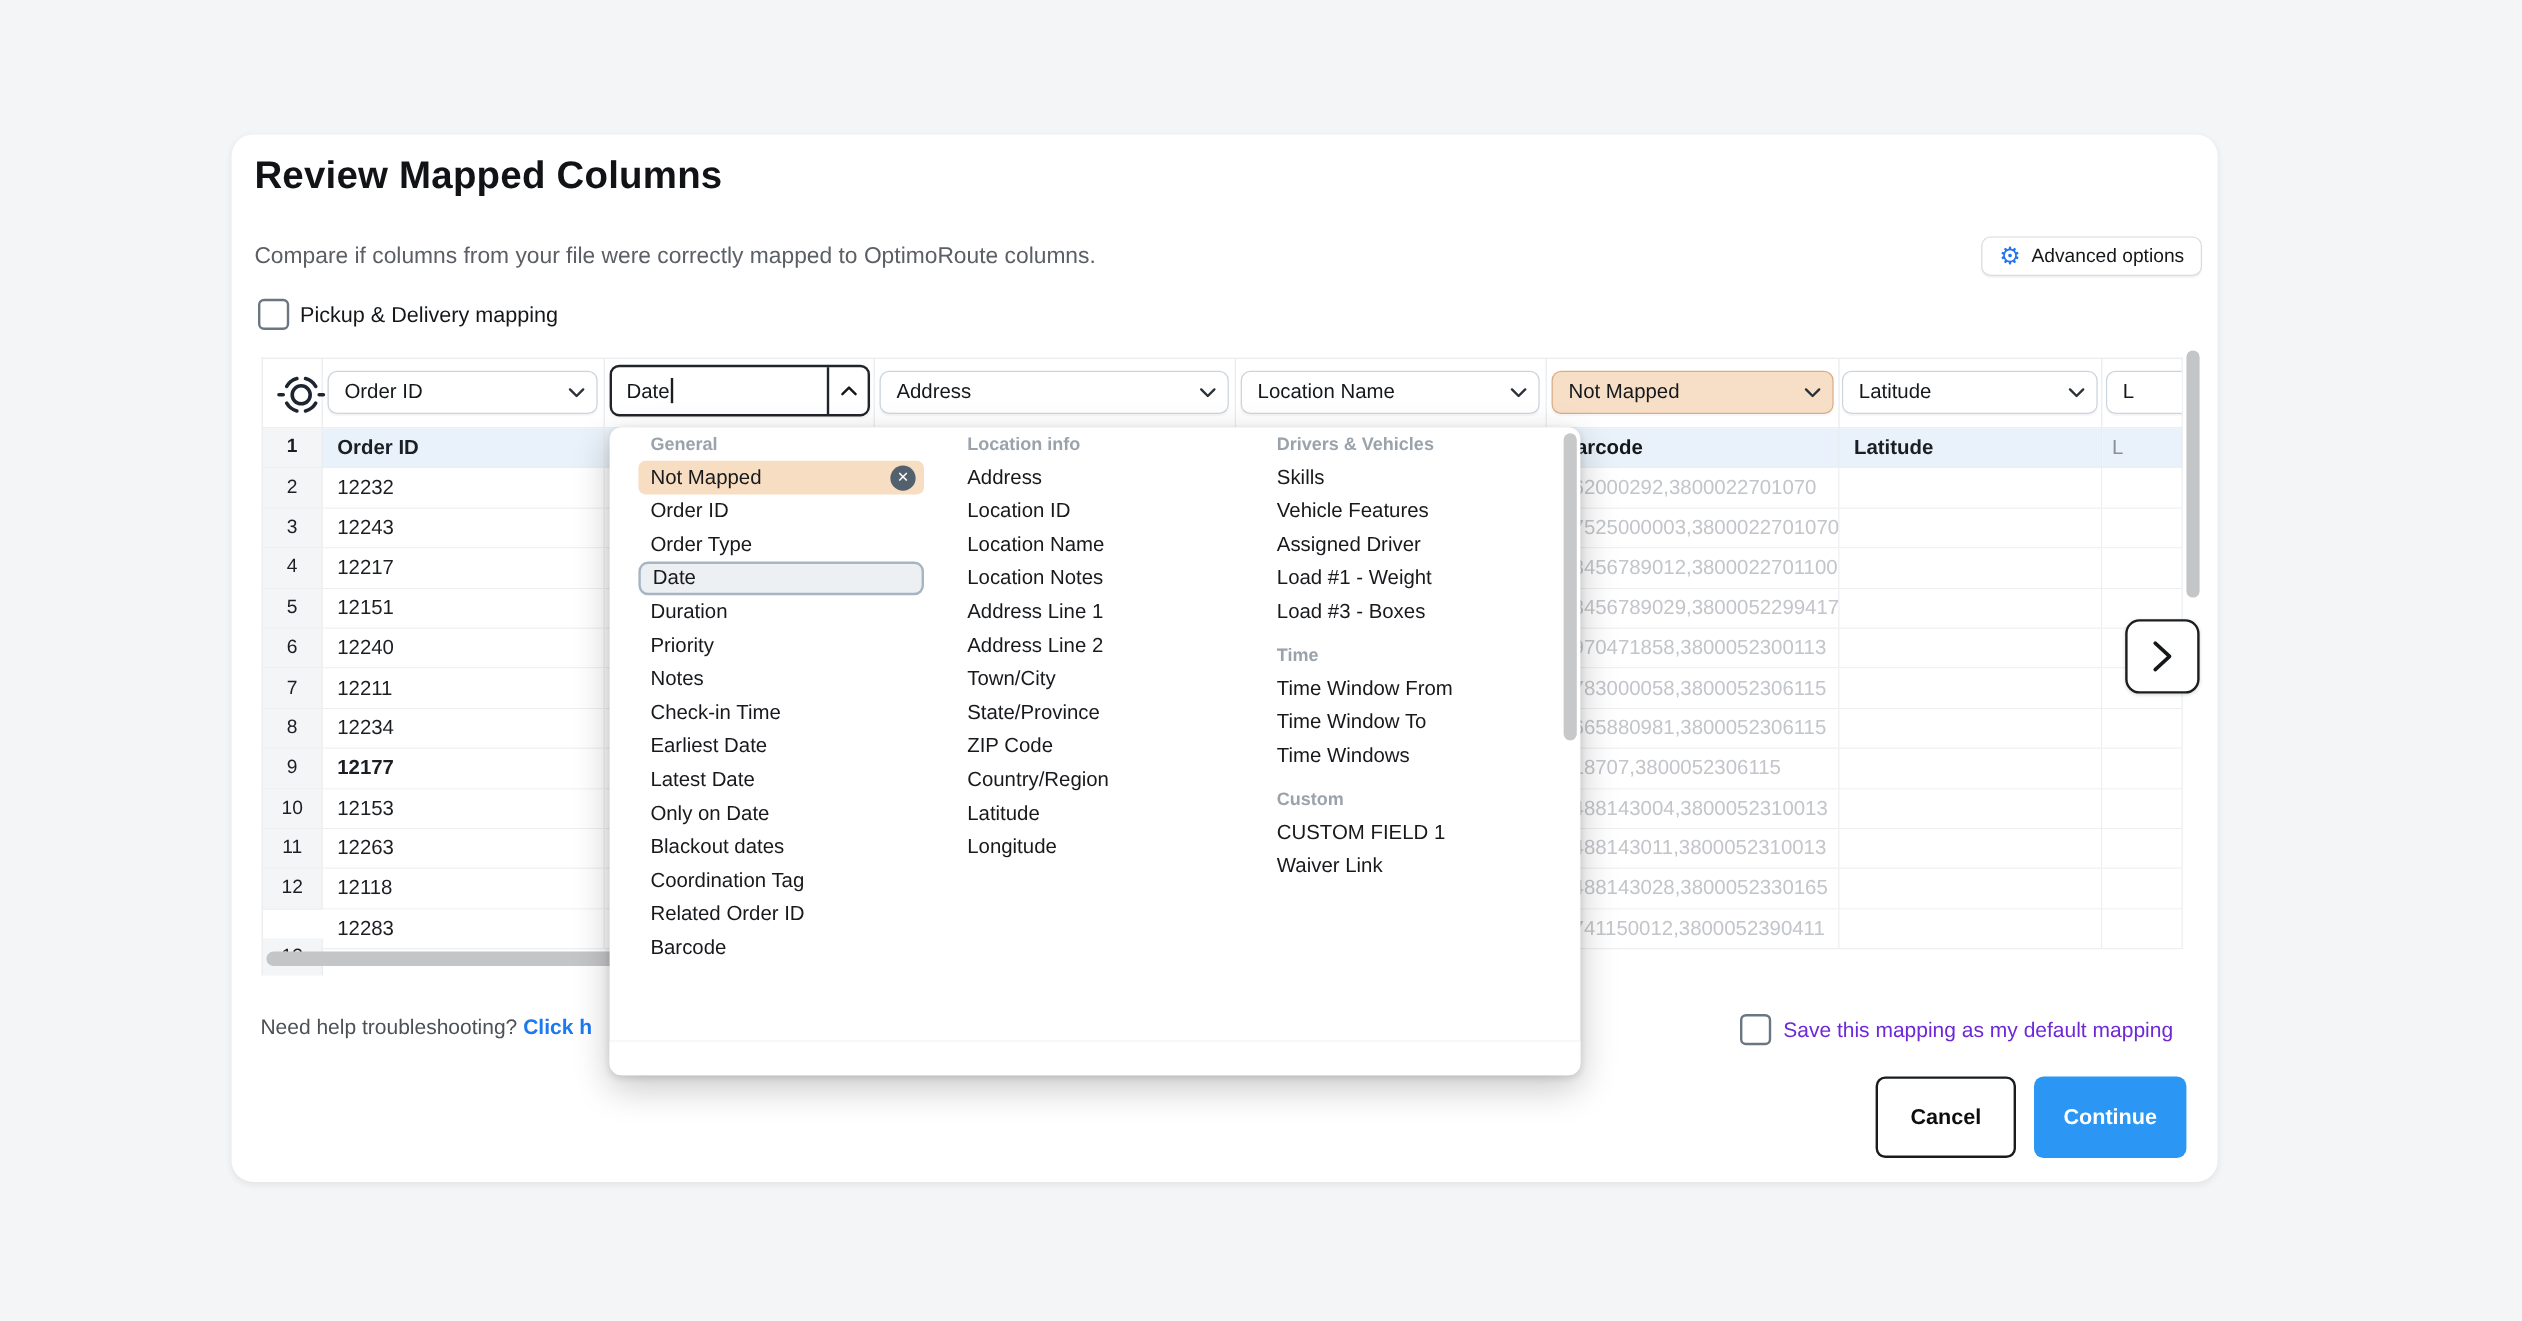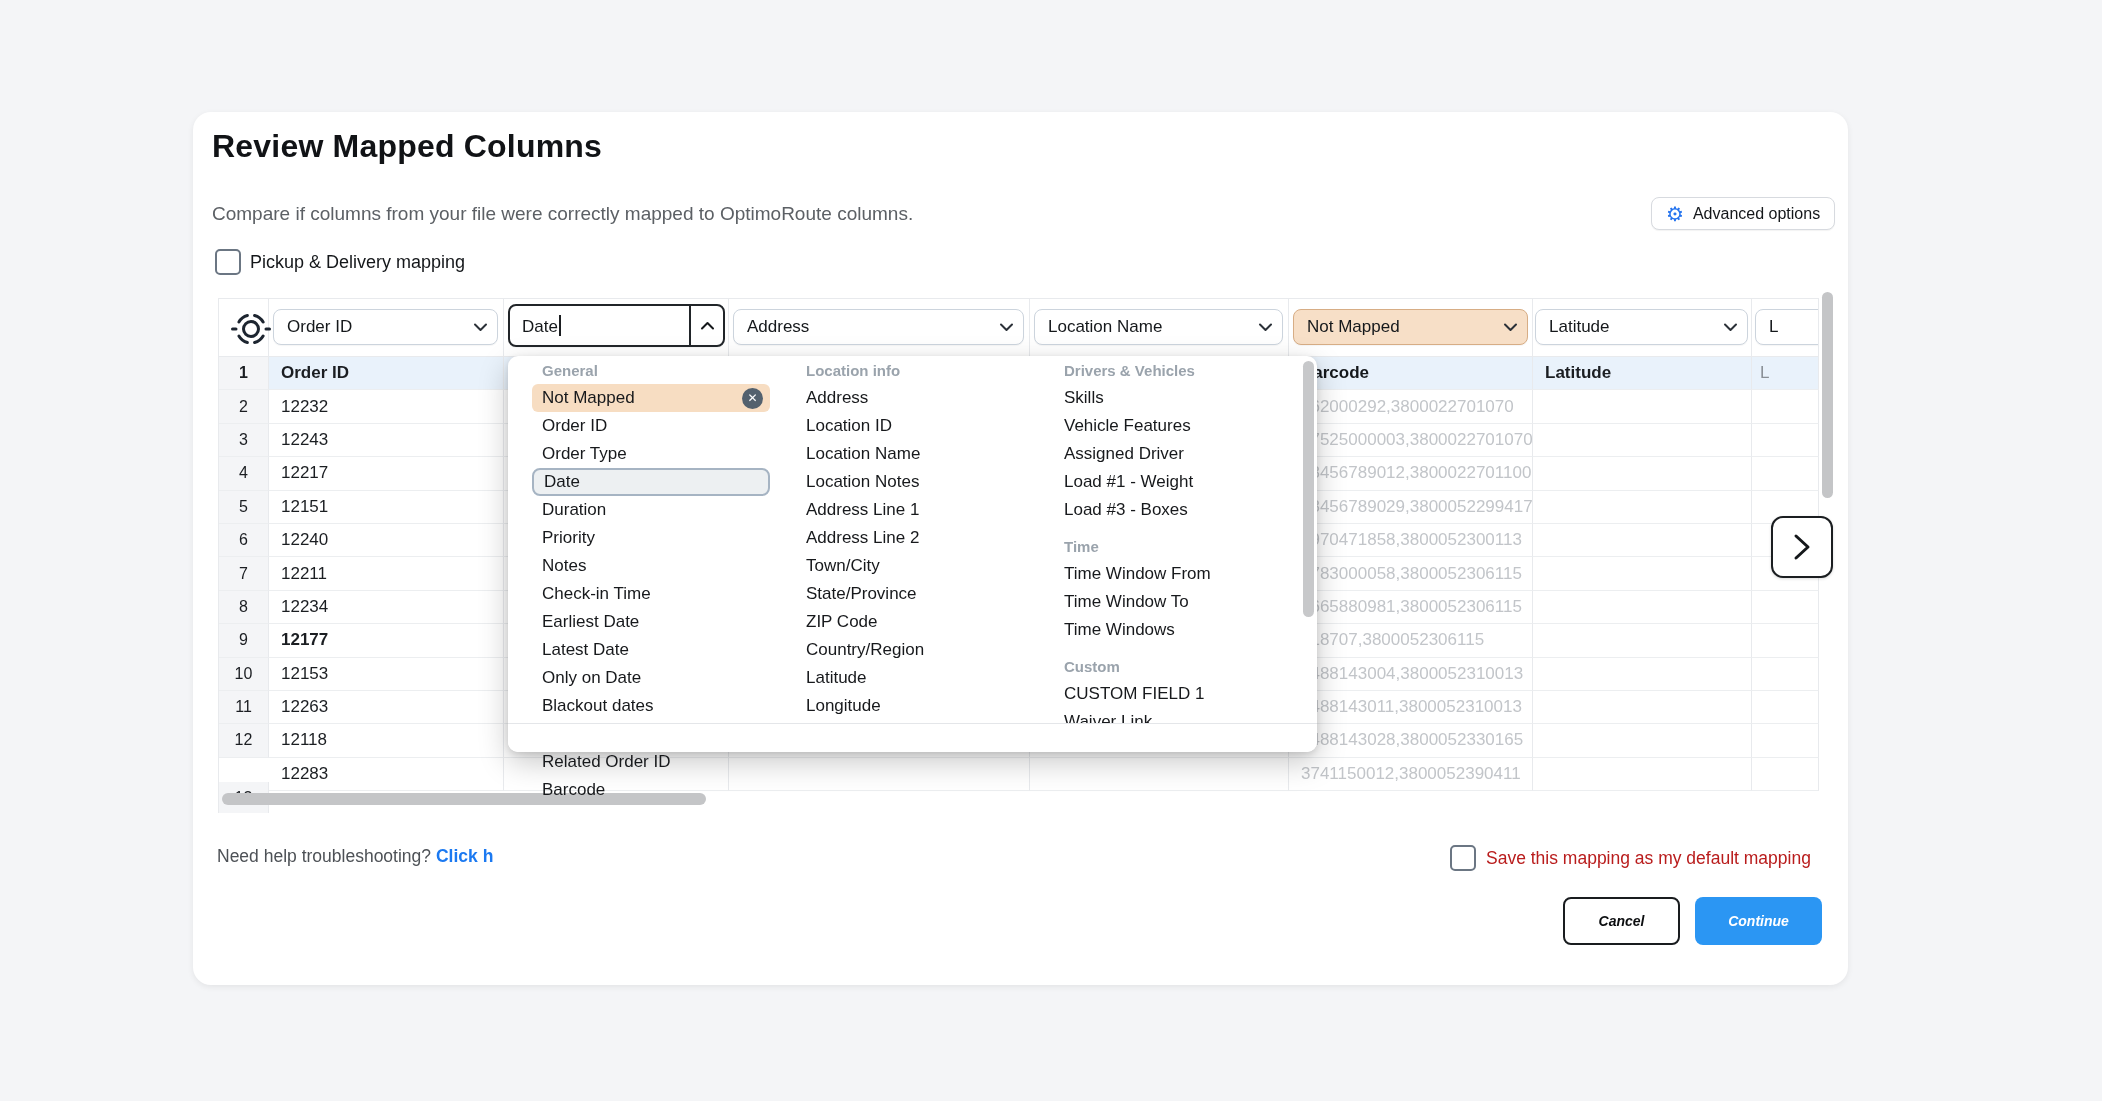--- a/index.html
+++ b/index.html
@@ -46,43 +46,43 @@
   .msel.editing .chev{border-left:2px solid #212529;width:32px;}
   .caret{display:inline-block;width:2px;height:21px;background:#1b1e21;margin-left:1px;vertical-align:-4px;}
 
   .vscroll{left:1822px;top:292px;width:11px;height:206px;border-radius:6px;background:#c4c5c7;z-index:4;}
   .hscroll{left:222px;top:793px;width:484px;height:12px;border-radius:6px;background:#c4c5c7;z-index:4;}
   .next-btn{left:1771px;top:516px;width:62px;height:62px;background:#fff;border:2px solid #1b1e21;
             border-radius:12px;display:flex;align-items:center;justify-content:center;z-index:6;
             box-shadow:0 1px 3px rgba(0,0,0,.15);cursor:pointer;}
 
   
-  .panel{left:508px;top:356px;width:809px;height:396px;background:#fff;border-radius:10px;
+  .panel{left:508px;top:356px;width:809px;height:540px;background:#fff;border-radius:10px;
          box-shadow:0 10px 30px rgba(0,0,0,.22),0 2px 6px rgba(0,0,0,.12);z-index:30;}
   .panel-body{position:absolute;left:0;top:0;width:100%;height:503px;overflow:hidden;}
   .panel-footer{position:absolute;left:0;bottom:0;width:100%;height:28px;border-top:1px solid #e4e6e9;
                 border-radius:0 0 10px 10px;background:#fff;}
   .pcol{position:absolute;top:2px;}
   .sec + .sec{margin-top:10px;}
   .sec-title{height:26px;line-height:26px;font-size:15px;font-weight:bold;color:#9aa3ac;padding-left:10px;}
   .opt{height:28px;line-height:28px;font-size:17px;color:#17191c;padding-left:10px;border-radius:6px;
        position:relative;cursor:pointer;white-space:nowrap;box-sizing:border-box;}
   .opt.sel{background:#f7ddc2;}
   .opt.foc{background:#edf0f2;border:2px solid #a6b4c3;border-radius:8px;line-height:24px;}
   .xcirc{position:absolute;right:7px;top:3.5px;width:21px;height:21px;border-radius:50%;background:#53616e;
          color:#fff;font-size:12px;display:flex;align-items:center;justify-content:center;line-height:1;}
   .pscroll{position:absolute;right:3px;top:5px;width:11px;height:256px;border-radius:6px;background:#c7c8ca;}
 
   
   .help{left:217px;top:846px;font-size:17.5px;color:#4d5156;white-space:nowrap;z-index:2;}
   .help a{color:#1b79f1;font-weight:bold;text-decoration:none;cursor:pointer;}
   .save{left:1450px;top:845px;display:flex;align-items:center;gap:10px;cursor:pointer;}
-  .save-label{font-size:17.5px;color:#b91c1c;}
-  .btn{height:48px;border-radius:8px;font-size:14px;font-weight:bold;display:flex;align-items:center;
-       justify-content:center;cursor:pointer;box-sizing:border-box;font-style:italic;}
+  .save-label{font-size:17.5px;color:#6d28d9;}
+  .btn{height:68px;border-radius:8px;font-size:18px;font-weight:bold;display:flex;align-items:center;
+       justify-content:center;cursor:pointer;box-sizing:border-box;}
   .btn-cancel{left:1563px;top:897px;width:117px;background:#fff;border:2px solid #191c1f;color:#0c0e10;}
   .btn-continue{left:1695px;top:897px;width:127px;background:#2b96f3;border:none;color:#fff;}
 </style>
 </head>
 <body>
 
 <div class="page">
   <div class="card"></div>
 
   <div class="abs subtitle">Compare if columns from your file were correctly mapped to OptimoRoute columns.</div>

